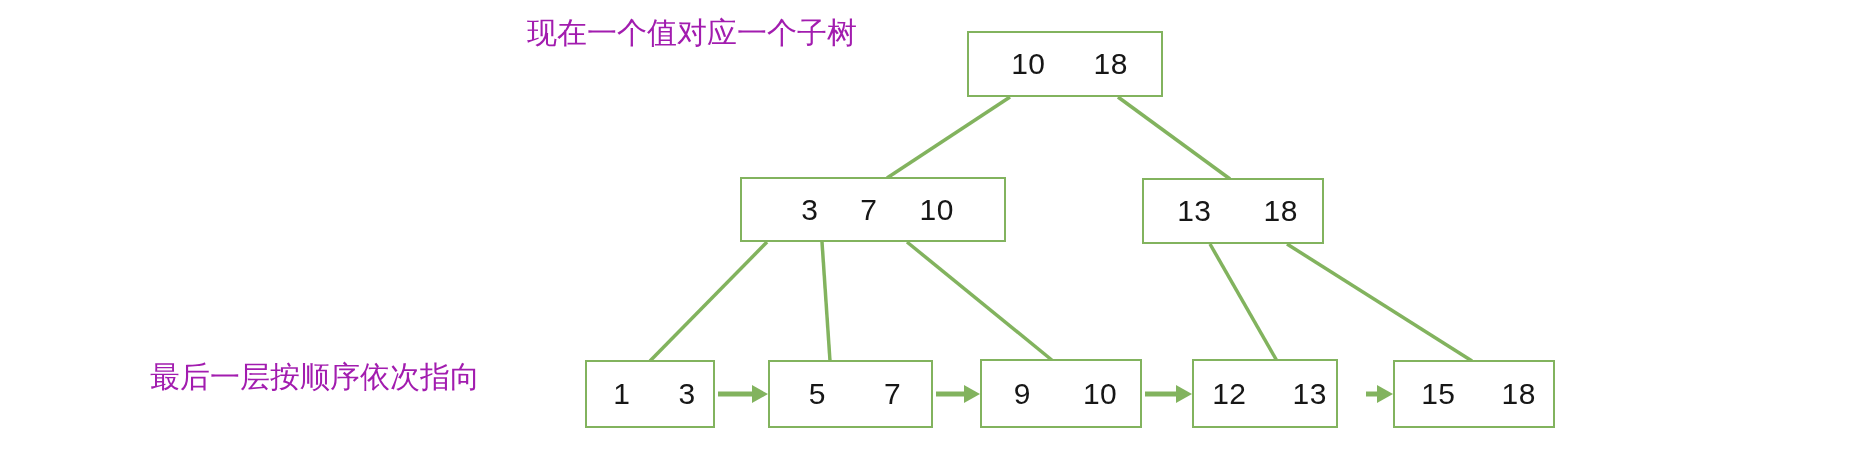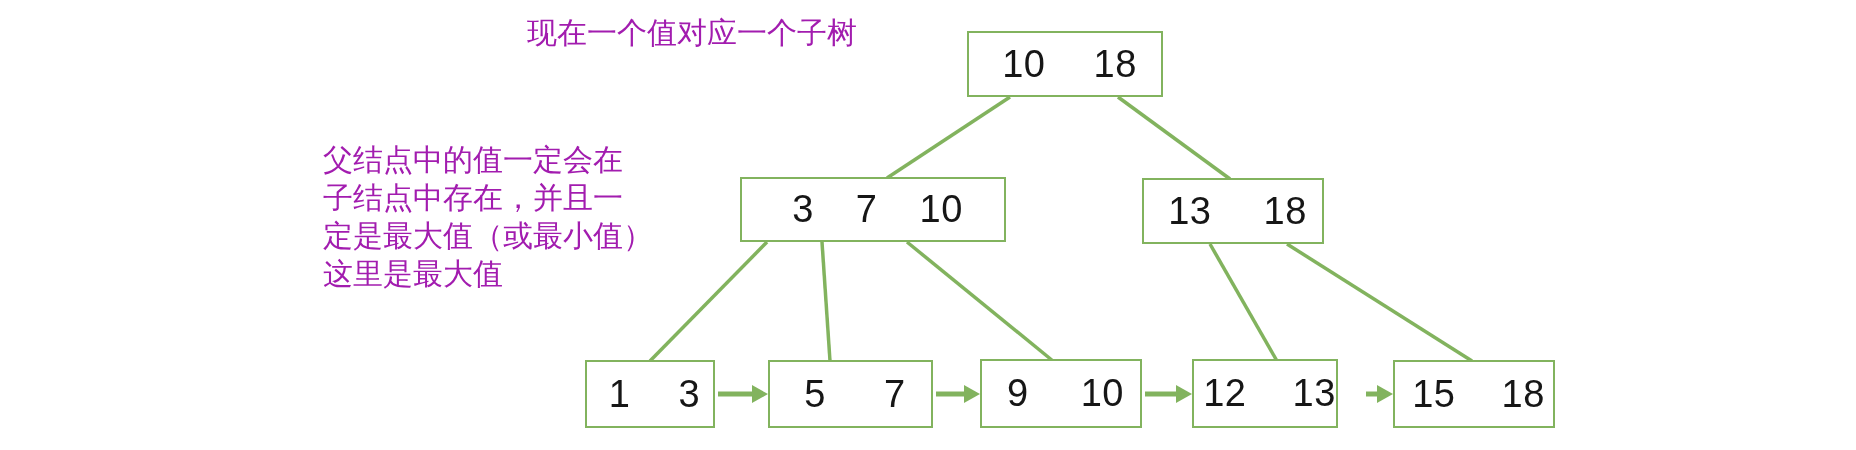--- a/index.html
+++ b/index.html
@@ -18,21 +18,21 @@
   }
   .node {
     position: absolute;
     box-sizing: border-box;
     border: 2.5px solid #82b35e;
     background: #ffffff;
     display: flex;
     align-items: center;
     justify-content: center;
     color: #161616;
-    font-size: 38px;
+    font-size: 30px;
     letter-spacing: 0.5px;
     padding-left: 9px;
   }
   .node .val { display: inline-block; }
   .annotation {
     position: absolute;
     color: #a21caf;
     font-size: 30px;
     line-height: 38px;
     white-space: nowrap;
@@ -71,28 +71,23 @@
     <g>
       <line x1="1366" y1="394" x2="1378" y2="394" stroke="#82b35e" stroke-width="5"></line>
       <polygon points="1377,385 1393,394 1377,403" fill="#82b35e"></polygon>
     </g>
   </svg>
 
   <div class="annotation" style="left:527px; top:14px;">
     <div>现在一个值对应一个子树</div>
   </div>
 
-  <div class="annotation" style="left:323px; top:141px;">
-    <div>父结点中的值一定会在</div>
-    <div>子结点中存在，并且一</div>
-    <div>定是最大值（或最小值）</div>
-    <div>这里是最大值</div>
-  </div>
 
   <div class="annotation" style="left:150px; top:358px; line-height:37px;">
+    <div>最后一层按顺序依次指向</div>
   </div>
 
   <div class="node" style="left:967px; top:31px; width:196px; height:66px; gap:48px;">
     <span class="val">10</span>
     <span class="val">18</span>
   </div>
 
   <div class="node" style="left:740px; top:177px; width:266px; height:65px; gap:42px;">
     <span class="val">3</span>
     <span class="val">7</span>

